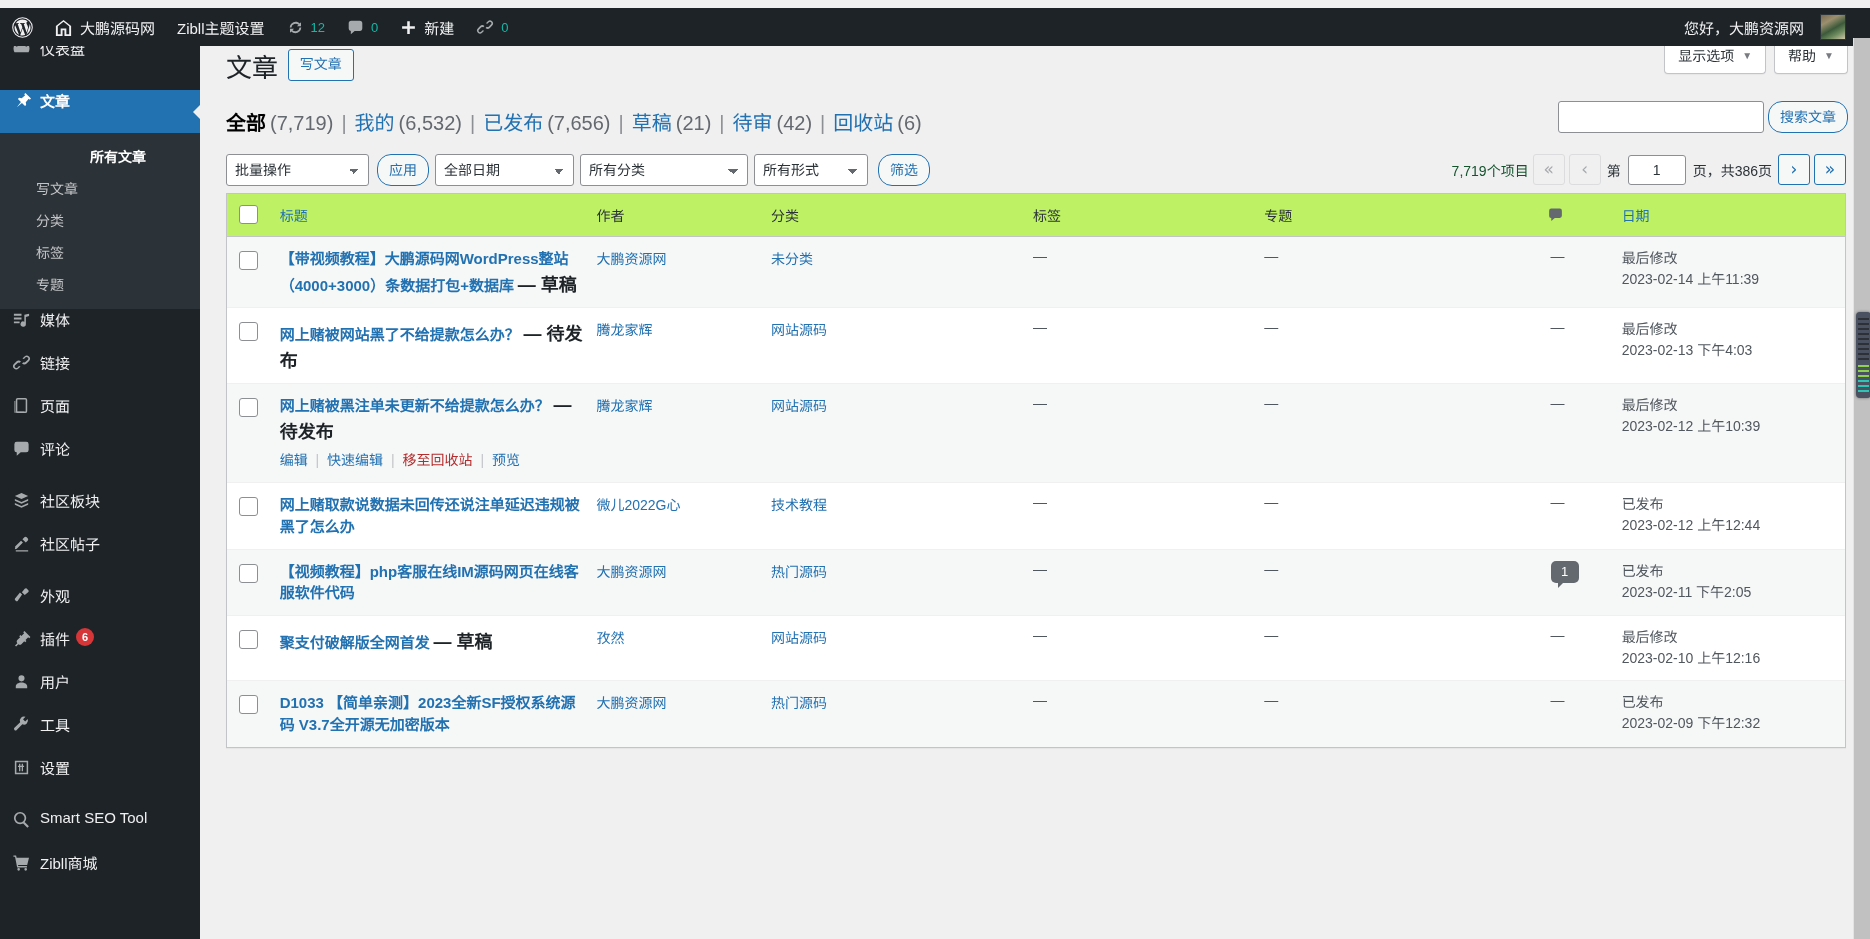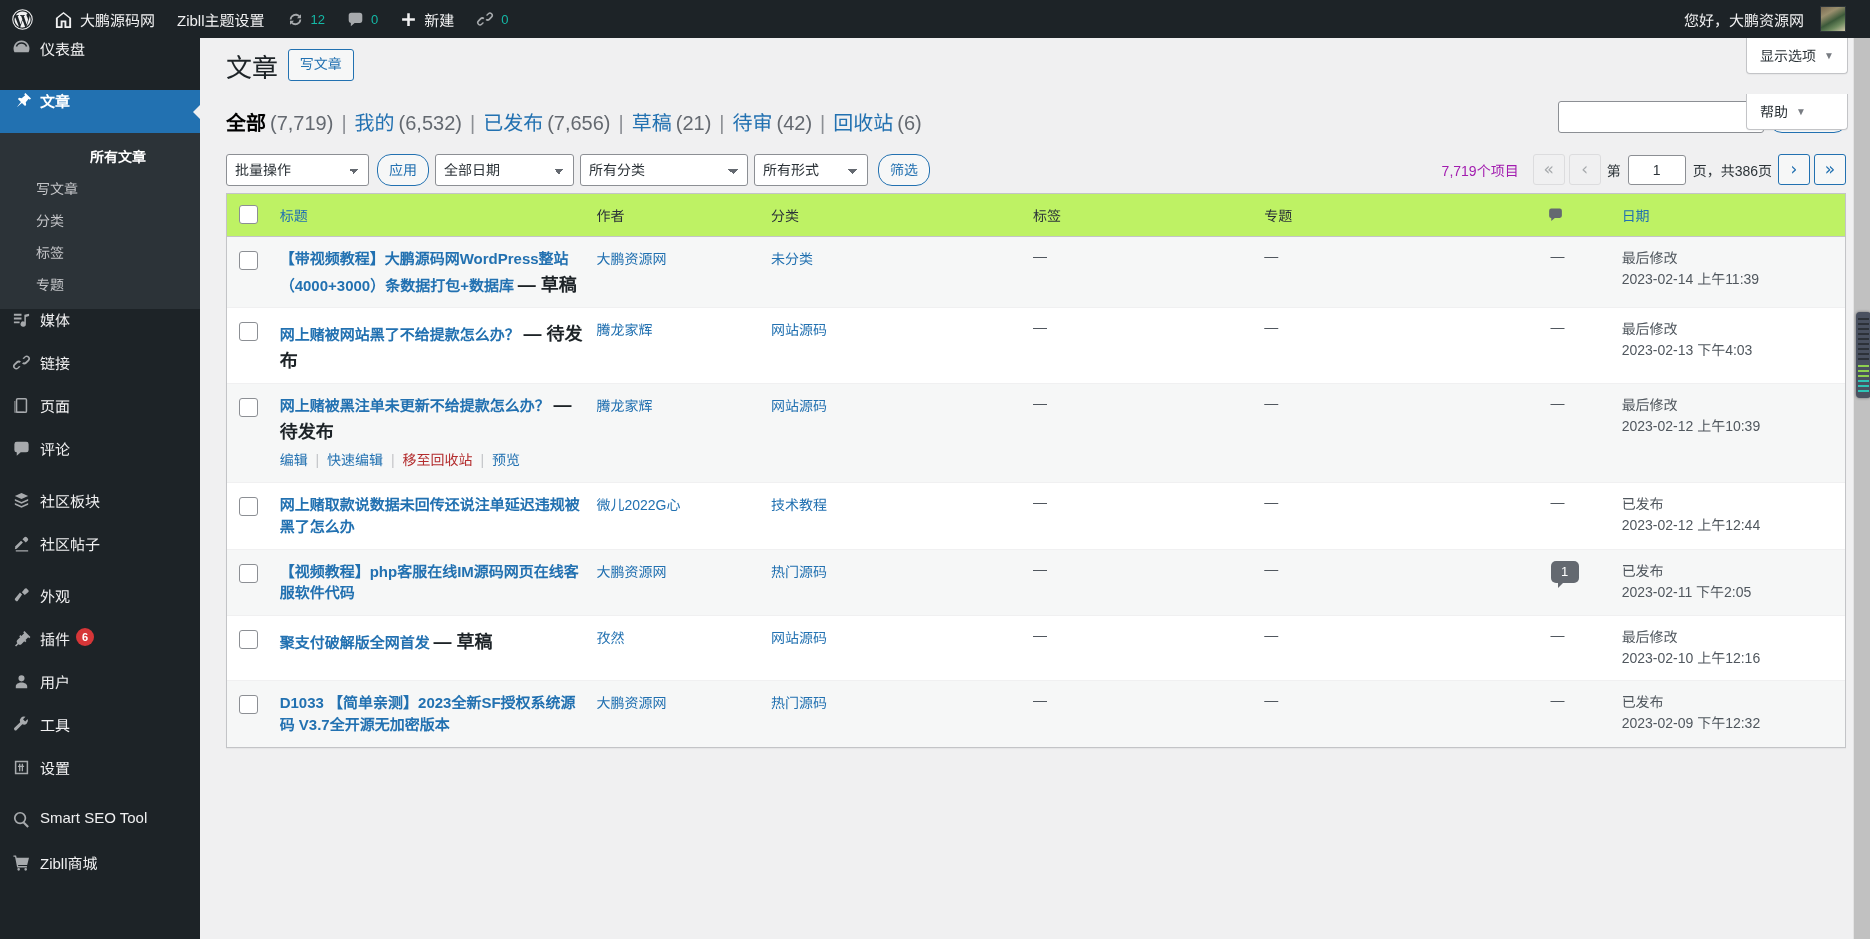--- a/index.html
+++ b/index.html
@@ -9,21 +9,21 @@
     overflow: hidden;
     background: #f0f0f1;
     font-family: "Liberation Sans", "DejaVu Sans", sans-serif;
     font-size: 13px;
     color: #3c434a;
   }
   body { position: relative; }
 
   
   #adminbar {
-    position: absolute; top: 0; left: 0;
+    position: absolute; top: 8px; left: 0;
     width: 1870px; height: 38px;
     background: #1d2327;
     color: #f0f0f1;
     display: flex; align-items: center;
     font-size: 15px;
     z-index: 50;
   }
   .ab-item {
     display: flex; align-items: center; gap: 7px;
     height: 38px; padding: 0 11px;
@@ -105,23 +105,22 @@
     position: absolute;
     top: 38px; left: 200px;
     width: 1670px; height: 901px;
     background: #f0f0f1;
     overflow: hidden;
   }
   #wpbody { padding: 0 24px 0 26px; position: relative; }
 
   .screen-meta-links {
     position: absolute; top: 0; right: 22px;
-    display: flex; gap: 20px;
+    display: flex; gap: 8px;
     z-index: 20;
-    flex-direction: column;
   }
   .meta-toggle {
     background: #fff;
     border: 1px solid #c3c4c7; border-top: none;
     border-radius: 0 0 4px 4px;
     padding: 7px 13px 8px 13px;
     font-size: 14px; color: #2c3338;
     cursor: pointer;
     display: flex; align-items: center; gap: 8px;
     box-shadow: 0 1px 1px rgba(0,0,0,.04);
@@ -216,21 +215,21 @@
   }
   .btn-apply { margin-left: 2px; }
   .btn-filter { margin-left: 4px; }
 
   .tablenav-pages {
     margin-left: auto;
     display: flex; align-items: center;
     font-size: 14px; color: #50575e;
     gap: 4px;
   }
-  .displaying-num { margin-right: 10px; color: #a21caf; font-size: 14px; }
+  .displaying-num { color: #14532d; font-size: 14px; }
   .pg-btn {
     display: inline-flex; align-items: center; justify-content: center;
     width: 32px; height: 31px;
     border: 1px solid #2271b1; border-radius: 3px;
     background: #f6f7f7;
     color: #2271b1;
     font-size: 17px; line-height: 1;
     cursor: pointer;
     text-decoration: none;
     font-family: "DejaVu Sans", sans-serif;

